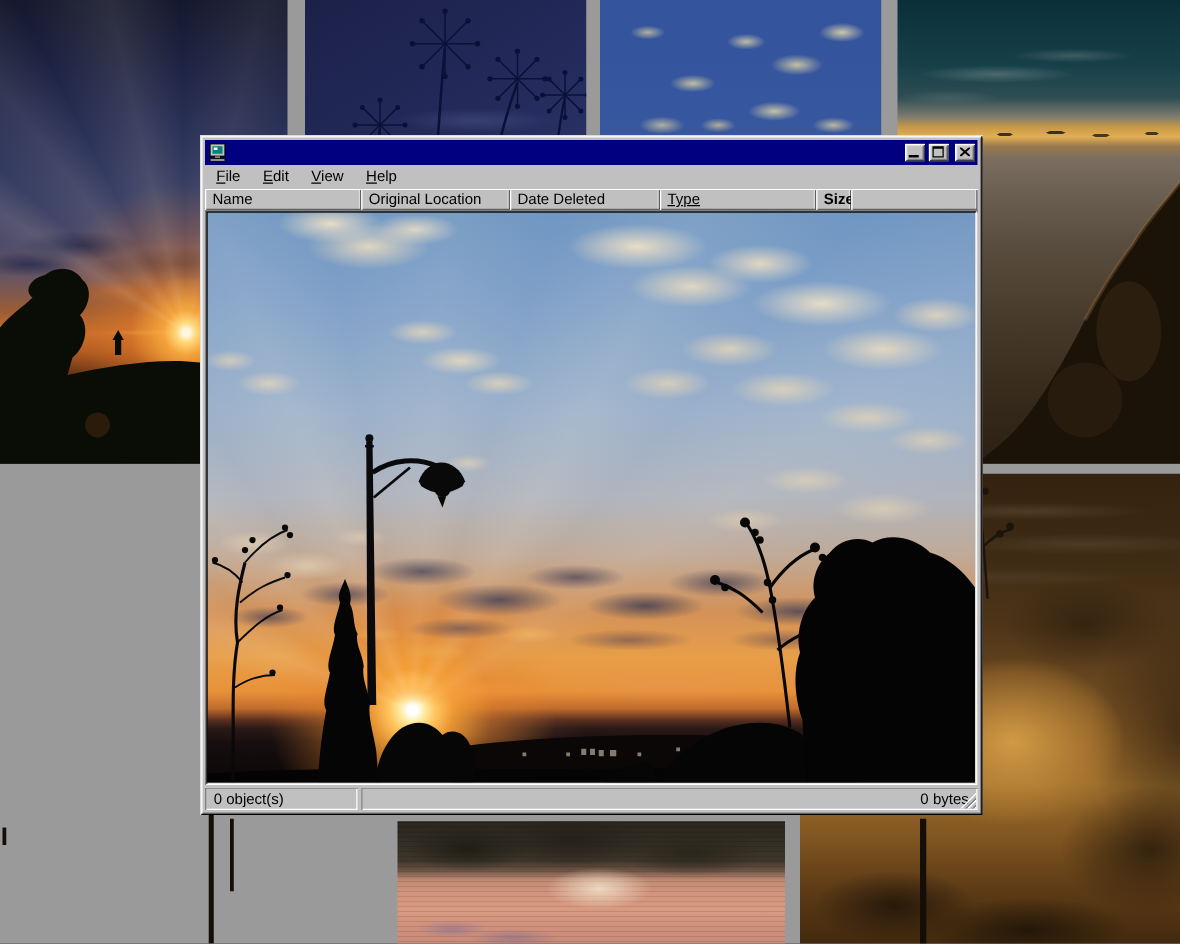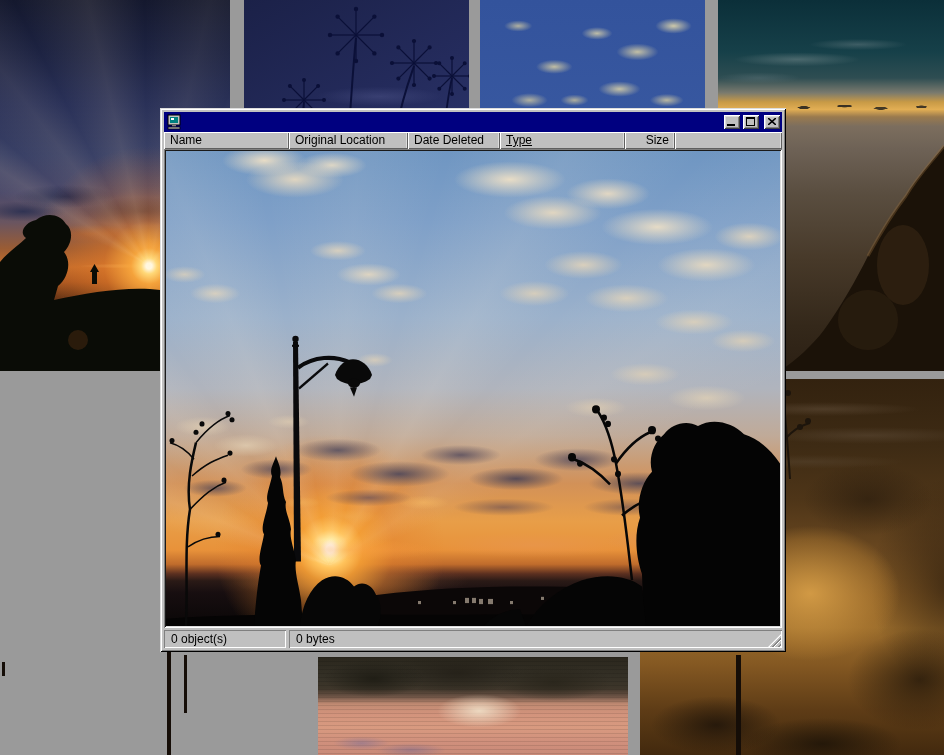--- a/index.html
+++ b/index.html
@@ -108,22 +108,22 @@
   .glyph-max{position:absolute;left:3px;top:2px;width:9px;height:9px;border:1px solid #000;border-top-width:2px;}
   .glyph-x{position:absolute;left:4px;top:3px;width:8px;height:7px;}
 
   .menubar{height:19px;flex:0 0 19px;display:flex;align-items:center;font-size:12px;color:#000;padding-left:0;}
   .menu-item{padding:2px 9px 3px 9px;cursor:default;}
   .menu-item u{text-decoration:underline;}
 
   .header-row{height:17px;flex:0 0 17px;display:flex;background:#c0c0c0;font-size:12px;color:#000;align-items:center;}
   .hcell{height:17px;padding:1px 6px 0 6px;white-space:nowrap;overflow:hidden;background:#c0c0c0;
     box-shadow:inset 1px 1px 0 #fff,inset -1px -1px 0 #606060,inset -2px 0 0 #dcdcdc;}
-  .hcell.c0{width:125px;} .hcell.c1{width:119px;} .hcell.c2{width:92px;} .hcell.c3{width:125px;text-decoration:underline;}
-  .hcell.c4{width:50px;text-align:right;} .hcell.c5{flex:1;}
+  .hcell.c0{width:125px;} .hcell.c1{width:119px;} .hcell.c2{width:120px;} .hcell.c3{width:125px;text-decoration:underline;}
+  .hcell.c4{width:28px;text-align:right;font-weight:bold;} .hcell.c5{flex:1;}
 
   .client{flex:1;position:relative;background:#000;
     box-shadow:inset 1px 1px 0 #808080,inset -1px -1px 0 #fff,inset 2px 2px 0 #1a1a1a,inset -2px -2px 0 #dcdcdc;}
   .photo{position:absolute;inset:2px;overflow:hidden;}
   .photo-layer{position:absolute;inset:0;}
 
   .sky{background:
       radial-gradient(circle at 164px 398px,#ffffff 0 4px,#ffeaa0 10px,#ffc35c 19px,rgba(244,158,52,.9) 33px,rgba(228,130,44,.45) 64px,rgba(228,130,44,0) 115px),
       radial-gradient(ellipse 170px 26px at 30% 90.5%,rgba(150,90,60,.5),transparent 70%),
       linear-gradient(180deg,#6f96c2 0%,#7fa0c8 15%,#9bb1cb 35%,#b0b4bd 50%,#c0aa98 60%,#d29158 70%,#e89e48 78%,#e8923a 84%,#c06c2c 87%,#5c3020 89%,#2a1a16 90.5%,#170e10 93%,#0a0707 100%);}
@@ -179,21 +179,21 @@
       radial-gradient(ellipse 36px 10px at 42% 74%,rgba(250,190,100,.5),transparent 70%),
       radial-gradient(ellipse 30px 8px at 22% 74%,rgba(244,180,90,.5),transparent 70%),
       radial-gradient(ellipse 120px 20px at 85% 82%,rgba(216,140,120,.35),transparent 70%),
       radial-gradient(ellipse 140px 18px at 60% 83%,rgba(232,150,90,.4),transparent 70%),
       radial-gradient(ellipse 120px 16px at 30% 84%,rgba(248,160,70,.45),transparent 70%);}
   .photo svg{position:absolute;inset:0;width:100%;height:100%;}
 
   .statusbar{height:18px;flex:0 0 18px;margin-top:2px;display:flex;gap:3px;font-size:12px;color:#000;}
   .sb-panel{box-shadow:inset 1px 1px 0 #808080,inset -1px -1px 0 #fff;padding:2px 7px 0 7px;white-space:nowrap;overflow:hidden;}
   .sb-objects{width:122px;flex:0 0 122px;}
-  .sb-size{flex:1;position:relative;}
+  .sb-size{flex:1;position:relative;text-align:right;}
   .grip{position:absolute;right:1px;bottom:1px;width:13px;height:13px;cursor:nwse-resize;
     background:repeating-linear-gradient(135deg,#868686 0 1px,#fff 1px 2px,rgba(0,0,0,0) 2px 4px);
     clip-path:polygon(100% 0,100% 100%,0 100%);}
 </style>
 </head>
 <body>
 
 <div class="screen">
 
   <div class="tile tile-a">
@@ -335,20 +335,26 @@
       <button class="tb-btn">
           <span class="glyph-max"></span>
         </button>
       <button class="tb-btn close">
         <svg class="glyph-x" viewBox="0 0 8 7">
           <path d="M0,0 L8,7 M8,0 L0,7" stroke="#000" stroke-width="1.6"></path>
         </svg>
       </button>
     </div>
 
+    <div class="menubar">
+      <span class="menu-item"><u>F</u>ile</span>
+      <span class="menu-item"><u>E</u>dit</span>
+      <span class="menu-item"><u>V</u>iew</span>
+      <span class="menu-item"><u>H</u>elp</span>
+    </div>
 
     <div class="header-row">
       <div class="hcell c0">Name</div>
       <div class="hcell c1">Original Location</div>
       <div class="hcell c2">Date Deleted</div>
       <div class="hcell c3">Type</div>
       <div class="hcell c4">Size</div>
       <div class="hcell c5"></div>
     </div>
 

